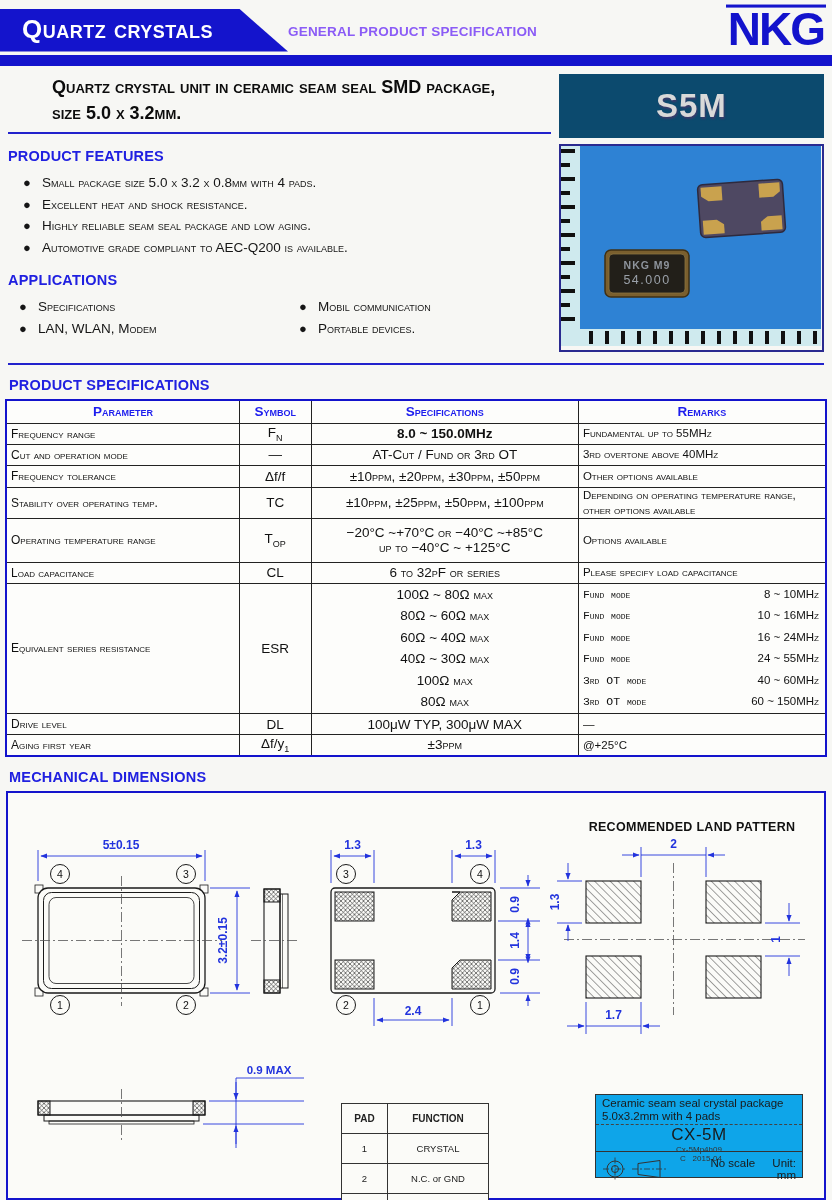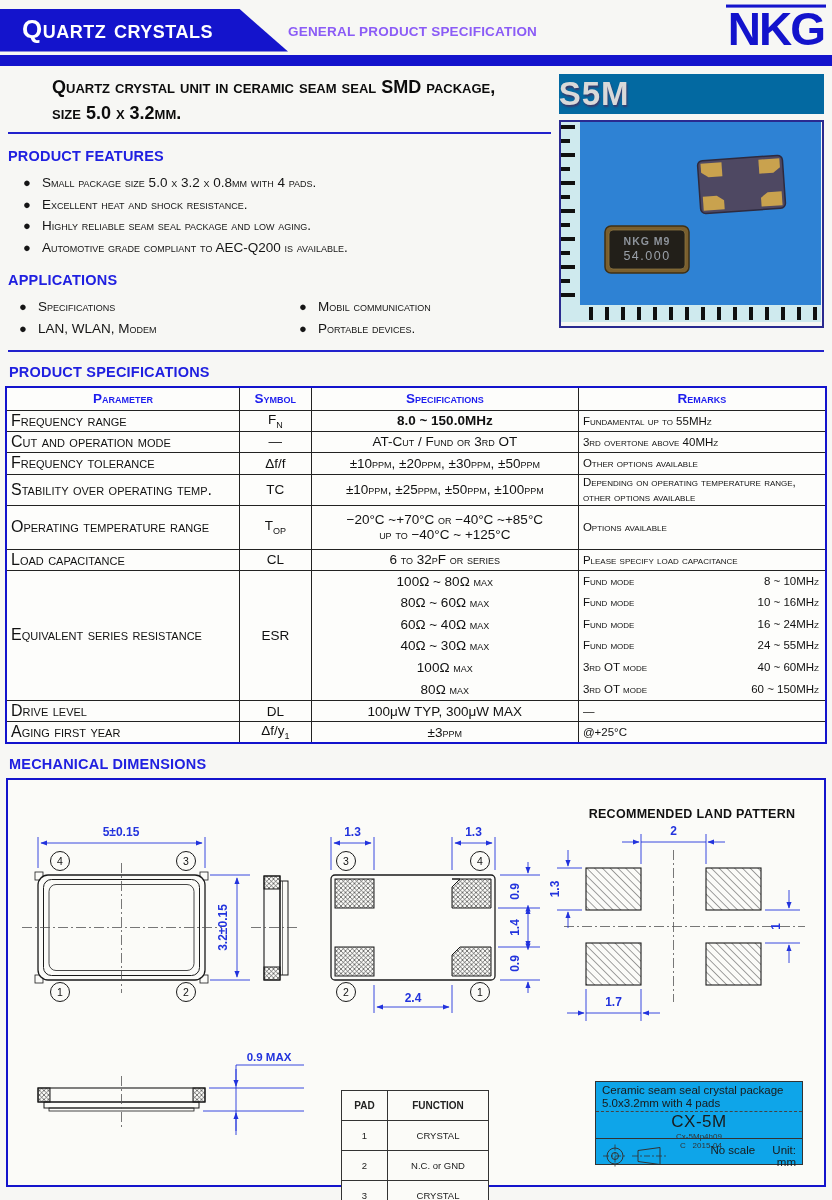--- a/index.html
+++ b/index.html
@@ -31,41 +31,41 @@
   .intro-left { width:548px; }
   .doc-title { font-size:18px; font-weight:bold; line-height:1.45; color:#0c0c0c;margin-left:44px; }
   .rule { border:0; border-bottom:2px solid #2222cc; margin:6px 0 0 0; }
   .h-blue { color:#2020e0; font-weight:bold; font-size:14.5px; margin:14px 0 8px 0; letter-spacing:.2px; }
   .blist { margin-left:4px; }
   .bitem { display:flex; font-size:13.5px; line-height:21.5px; color:#151515; }
   .bitem .dot { width:30px; text-align:center; font-size:13px; }
   .apps { display:flex; }
   .apps .col1 { width:280px; }
   .intro-right { width:268px; margin-left:8px; }
-  .s5m-box { height:40px; background:#0369a1; display:flex; align-items:center; }
+  .s5m-box { height:64px; background:#0c4a6e; display:flex; align-items:center; justify-content:center; }
   .s5m-box span { color:#d9d9d9; font-size:33px; font-weight:bold; letter-spacing:1px;
     text-shadow:1px 2px 2px #3a3a6a; }
   .photo-frame { margin-top:6px; border:2px solid #2a2a90; }
   .hr-full { border:0; border-bottom:2px solid #2222cc; margin:11px 8px 0 8px; }
 
   
   .sect-h { color:#2020e0; font-weight:bold; font-size:14.5px; margin:12px 0 6px 9px; letter-spacing:.2px; }
   table.spec { border-collapse:collapse; width:822px; margin:0 5px; background:#fdfdfb;
     border:2.5px solid #1313cc; }
   table.spec td, table.spec th { border:1.2px solid #222; }
   th.col-h { color:#1d1dee; font-size:13.5px; text-align:center; font-weight:bold; height:23px; }
-  td.param { font-size:16px; padding-left:4px; font-weight:500; }
+  td.param { font-size:12px; padding-left:4px; font-weight:500; }
   td.sym   { text-align:center; font-size:13.5px; }
   td.spec-c{ text-align:center; font-size:13.5px; }
   td.rem   { font-size:11.5px; padding-left:4px; line-height:1.25; }
   sub.s { font-size:9px; }
   .bold { font-weight:bold; }
   .esr-lines div { line-height:21.6px; }
   .esr-rem { display:flex; line-height:21.6px; padding:0 6px 0 4px; }
-  .esr-rem .m { width:96px; }
+  .esr-rem .m { width:96px;font-family:Liberation Mono, monospace; }
   .esr-rem .v { flex:1; text-align:right; }
 
   
   .mech-box { position:relative; margin:4px 6px 0 6px; width:820px; height:409px;
     border:2.5px solid #1414cc; background:#fbfbf8; }
   .mech-box svg.draw { position:absolute; left:0; top:0; }
   .pad-tbl { position:absolute; left:333px; top:310px; width:148px;
     border:1.5px solid #333; border-collapse:collapse; background:#fbfbf8; }
   .pad-tbl td { border:1px solid #333; font-size:9.5px; height:30px; text-align:center; color:#222; }
   .pad-tbl .hd { font-weight:bold; font-size:10px; }

